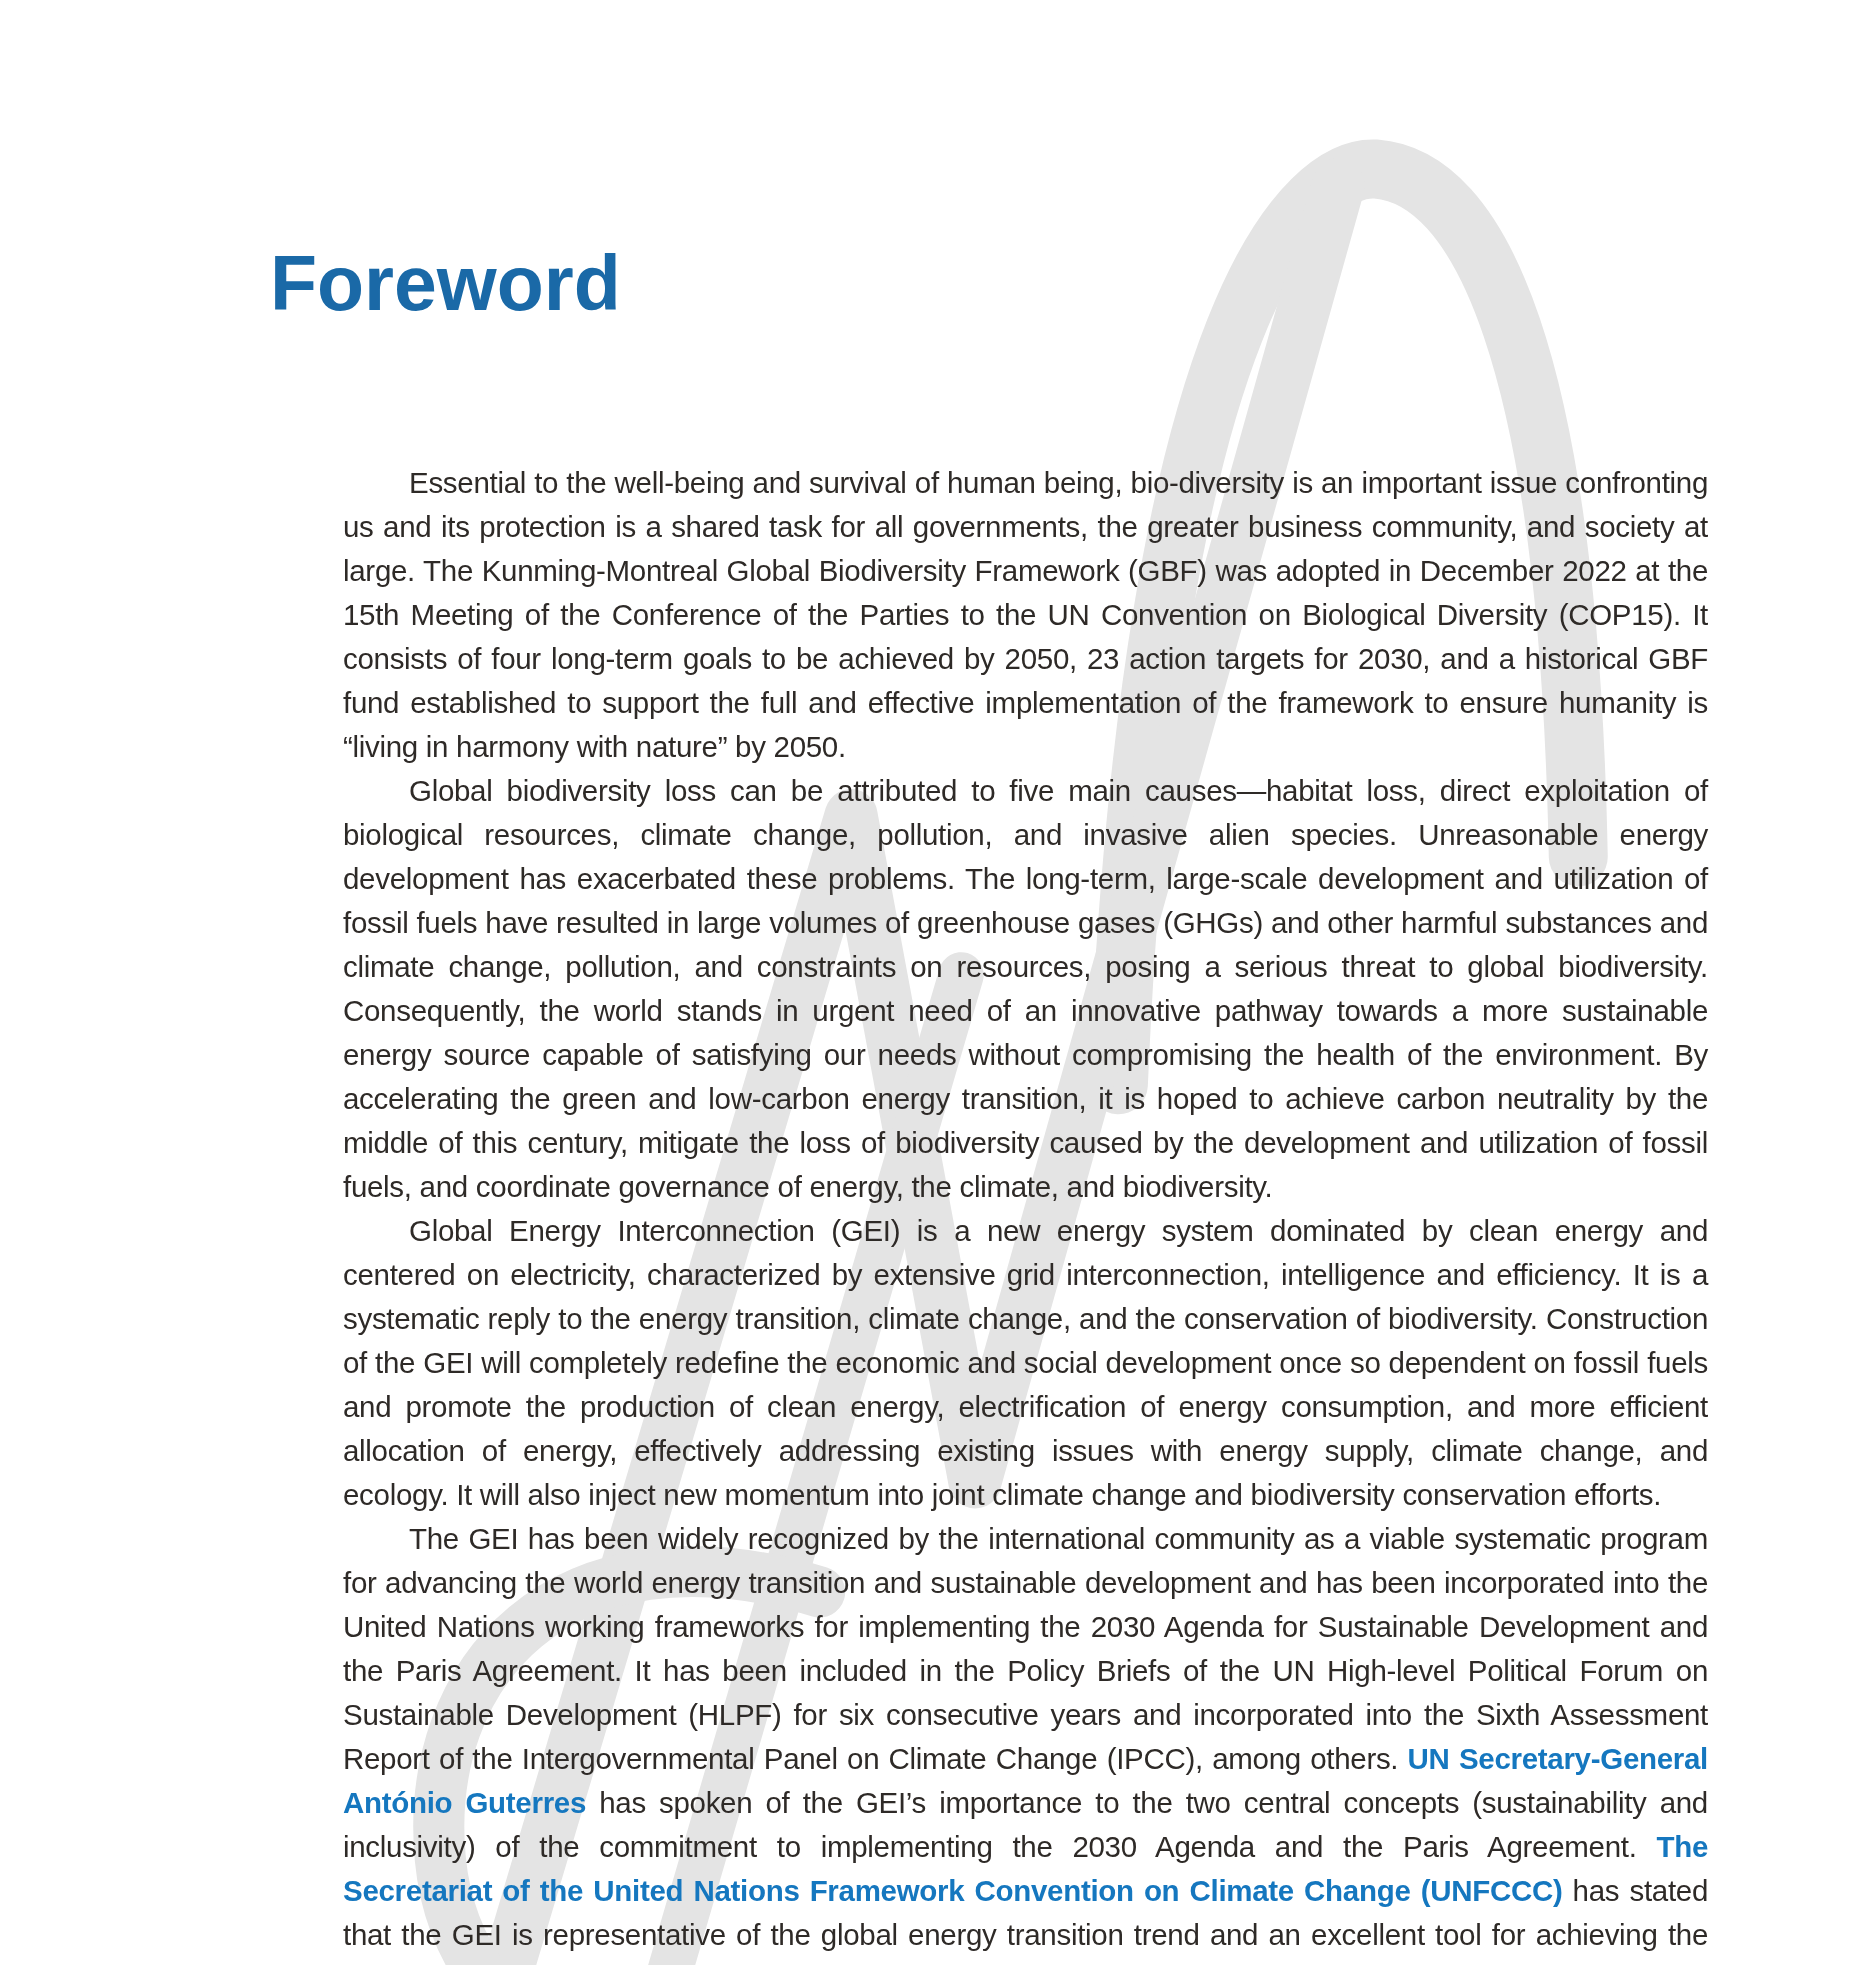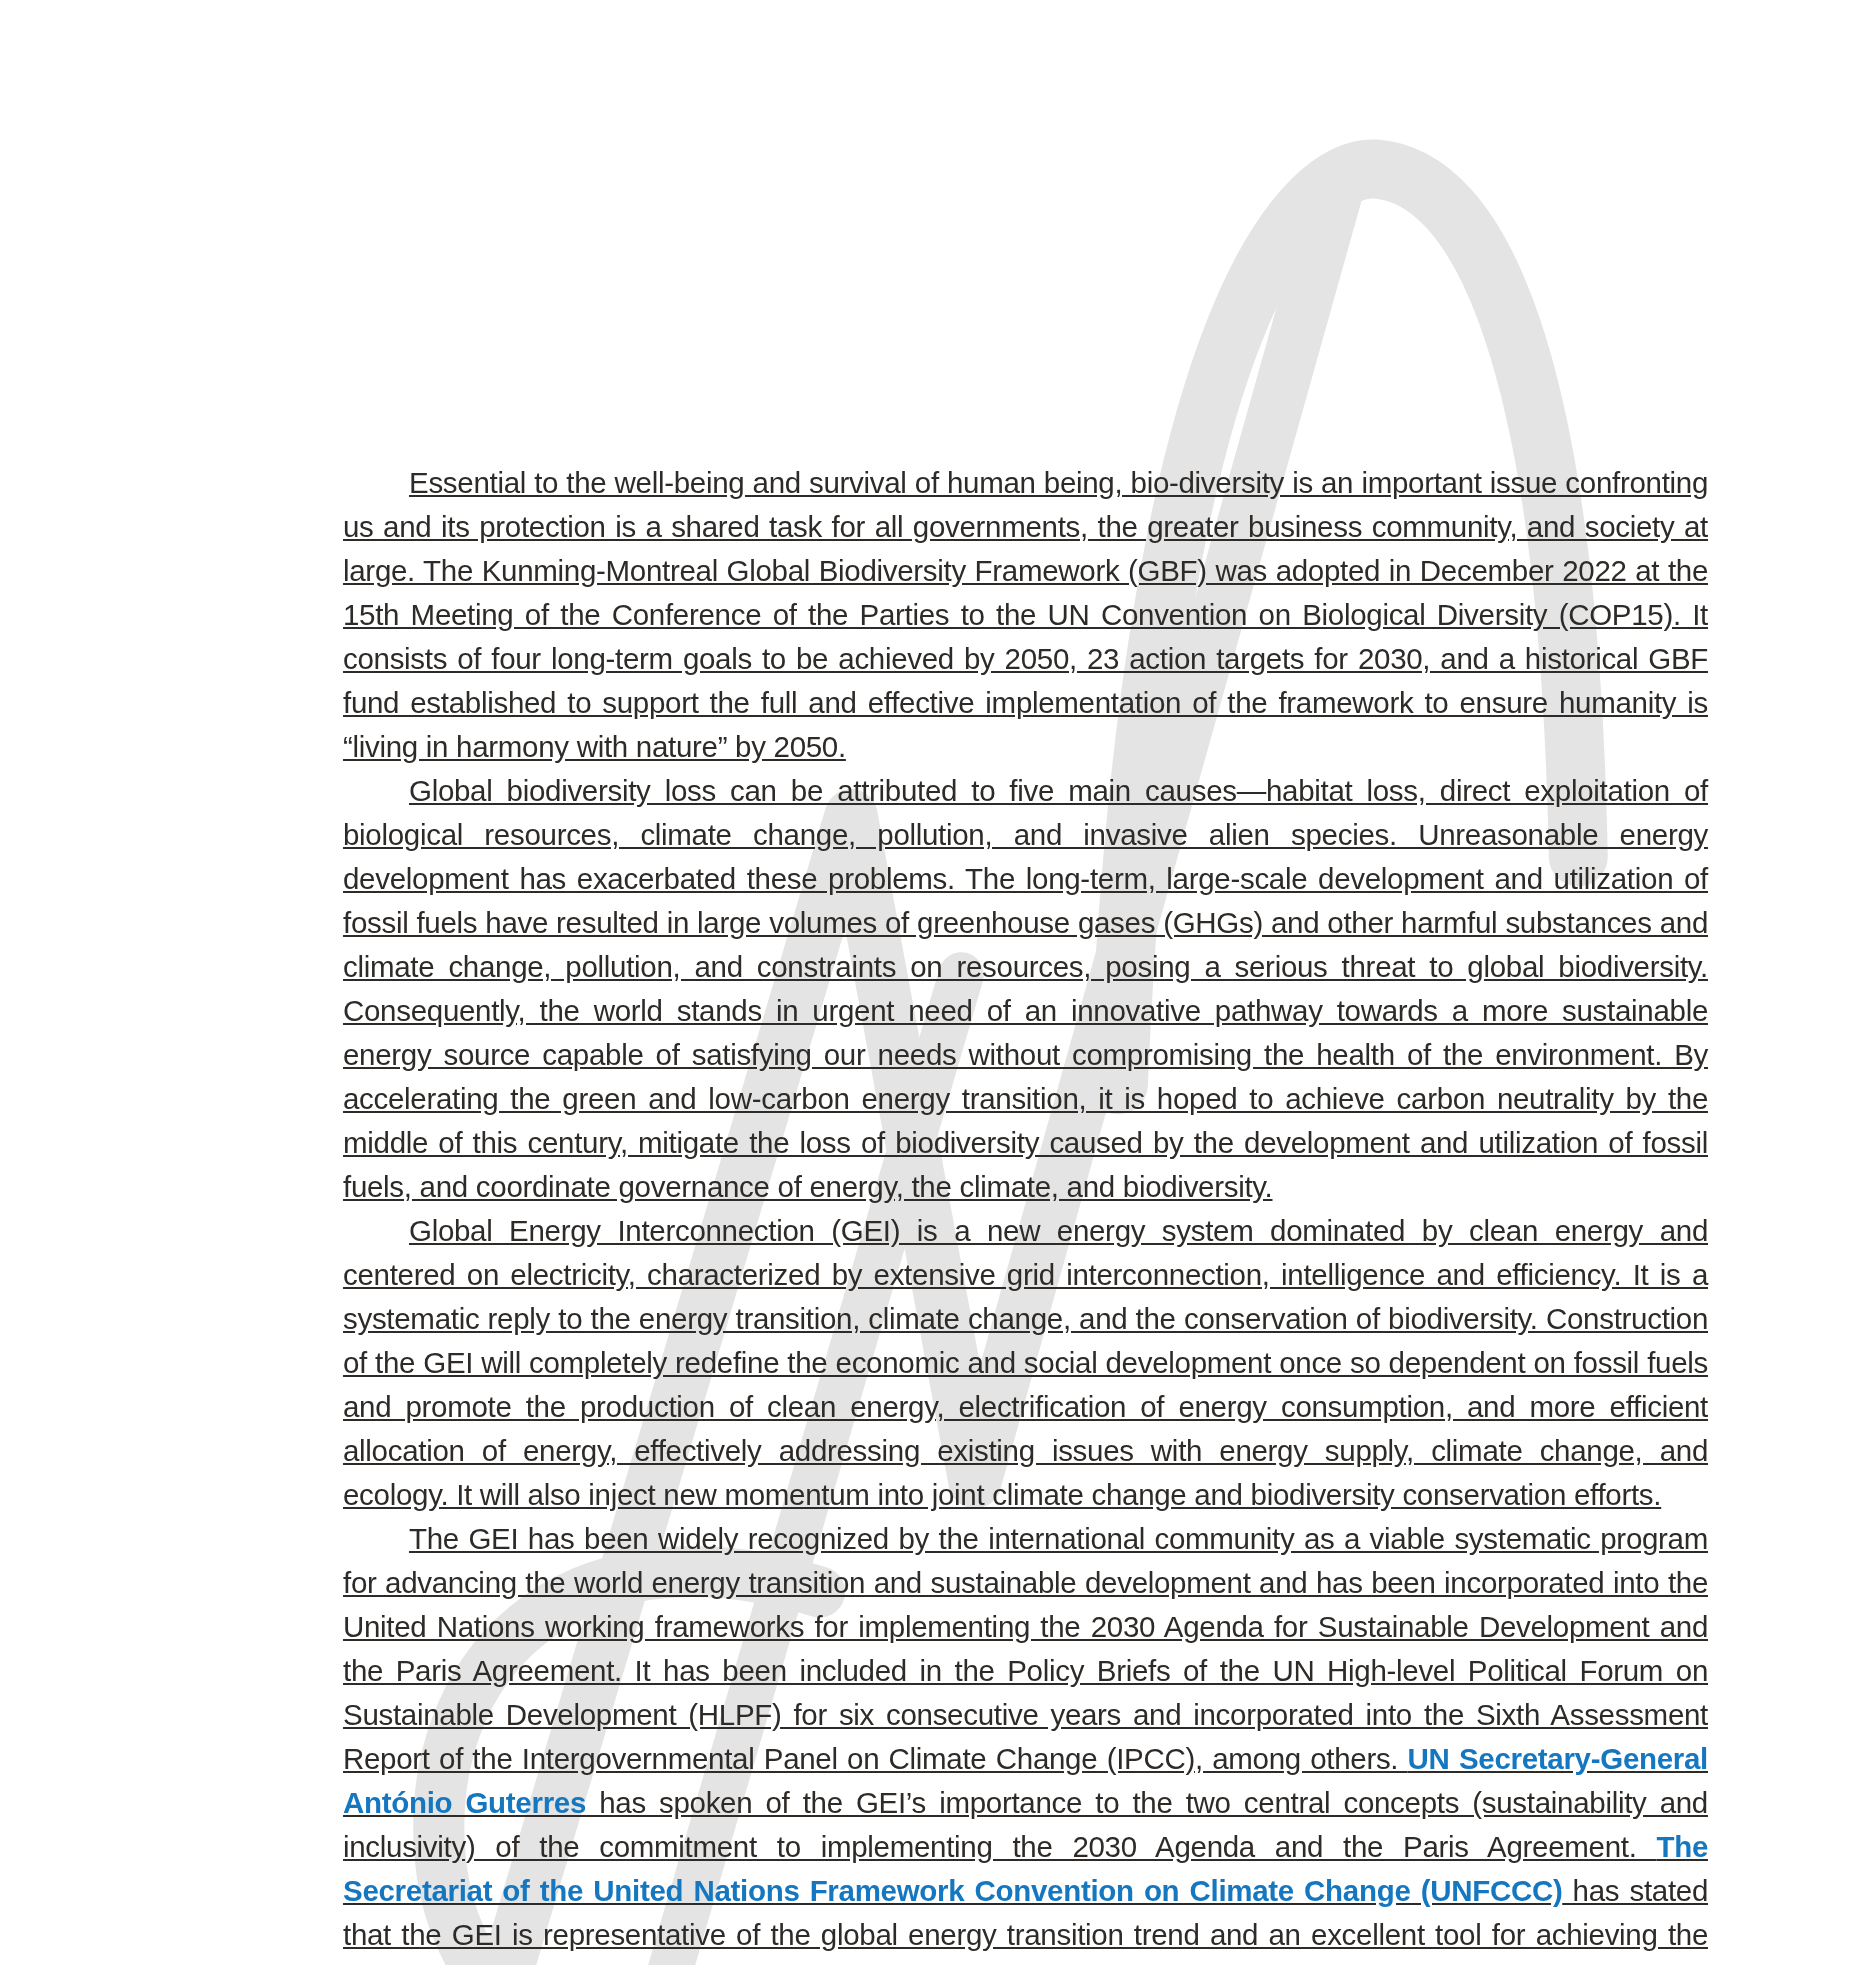--- a/index.html
+++ b/index.html
@@ -25,39 +25,39 @@
   }
   .content{
     position:absolute;left:343px;top:461px;width:1365px;z-index:1;
     font-size:29.5px;line-height:44px;letter-spacing:-0.3px;
     color:var(--body-text);
   }
   .para{
     margin:0;padding:0;
     text-align:justify;text-justify:inter-word;
     text-indent:66px;
-    text-decoration:underline;
   }
   .seg-normal{font-weight:normal;color:var(--body-text);}
   .seg-accent{font-weight:bold;color:var(--accent-blue);}
 </style>
 </head>
 <body>
 
 <div class="page">
 
   <svg class="watermark" width="1872" height="2540" viewBox="0 0 4762 6462" aria-hidden="true">
     <g fill="none" stroke="#e4e4e4" stroke-linecap="round" stroke-linejoin="round">
       <path d="M 2845,2760 C 2930,760 3330,420 3500,430 C 3760,450 3990,900 4015,2180" stroke-width="150"></path>
       <path d="M 1195,5330 L 2165,2075 L 2480,3770 L 3405,470" stroke-width="135"></path>
       <path d="M 1530,5610 L 2445,2480" stroke-width="115"></path>
       <path d="M 2085,4050 C 1420,3850 1075,4260 1120,4730 C 1165,5210 1700,5450 2250,5330" stroke-width="130"></path>
     </g>
   </svg>
 
+  <h1 class="page-title">Foreword</h1>
 
   <div class="content" id="content">
       <p class="para"><span class="seg-normal">Essential to the well-being and survival of human being, bio-diversity is an important issue confronting us and its protection is a shared task for all governments, the greater business community, and society at large. The Kunming-Montreal Global Biodiversity Framework (GBF) was adopted in December 2022 at the 15th Meeting of the Conference of the Parties to the UN Convention on Biological Diversity (COP15). It consists of four long-term goals to be achieved by 2050, 23 action targets for 2030, and a historical GBF fund established to support the full and effective implementation of the framework to ensure humanity is “living in harmony with nature” by 2050.</span></p>
       <p class="para"><span class="seg-normal">Global biodiversity loss can be attributed to five main causes—habitat loss, direct exploitation of biological resources, climate change, pollution, and invasive alien species. Unreasonable energy development has exacerbated these problems. The long-term, large-scale development and utilization of fossil fuels have resulted in large volumes of greenhouse gases (GHGs) and other harmful substances and climate change, pollution, and constraints on resources, posing a serious threat to global biodiversity. Consequently, the world stands in urgent need of an innovative pathway towards a more sustainable energy source capable of satisfying our needs without compromising the health of the environment. By accelerating the green and low-carbon energy transition, it is hoped to achieve carbon neutrality by the middle of this century, mitigate the loss of biodiversity caused by the development and utilization of fossil fuels, and coordinate governance of energy, the climate, and biodiversity.</span></p>
       <p class="para"><span class="seg-normal">Global Energy Interconnection (GEI) is a new energy system dominated by clean energy and centered on electricity, characterized by extensive grid interconnection, intelligence and efficiency. It is a systematic reply to the energy transition, climate change, and the conservation of biodiversity. Construction of the GEI will completely redefine the economic and social development once so dependent on fossil fuels and promote the production of clean energy, electrification of energy consumption, and more efficient allocation of energy, effectively addressing existing issues with energy supply, climate change, and ecology. It will also inject new momentum into joint climate change and biodiversity conservation efforts.</span></p>
       <p class="para"><span class="seg-normal">The GEI has been widely recognized by the international community as a viable systematic program for advancing the world energy transition and sustainable development and has been incorporated into the United Nations working frameworks for implementing the 2030 Agenda for Sustainable Development and the Paris Agreement. It has been included in the Policy Briefs of the UN High-level Political Forum on Sustainable Development (HLPF) for six consecutive years and incorporated into the Sixth Assessment Report of the Intergovernmental Panel on Climate Change (IPCC), among others. </span><span class="seg-accent">UN Secretary-General António Guterres</span><span class="seg-normal"> has spoken of the GEI’s importance to the two central concepts (sustainability and inclusivity) of the commitment to implementing the 2030 Agenda and the Paris Agreement. </span><span class="seg-accent">The Secretariat of the United Nations Framework Convention on Climate Change (UNFCCC)</span><span class="seg-normal"> has stated that the GEI is representative of the global energy transition trend and an excellent tool for achieving the goals of the Paris Agreement. Finally, </span></p>
     </div>
 
 </div>
 

